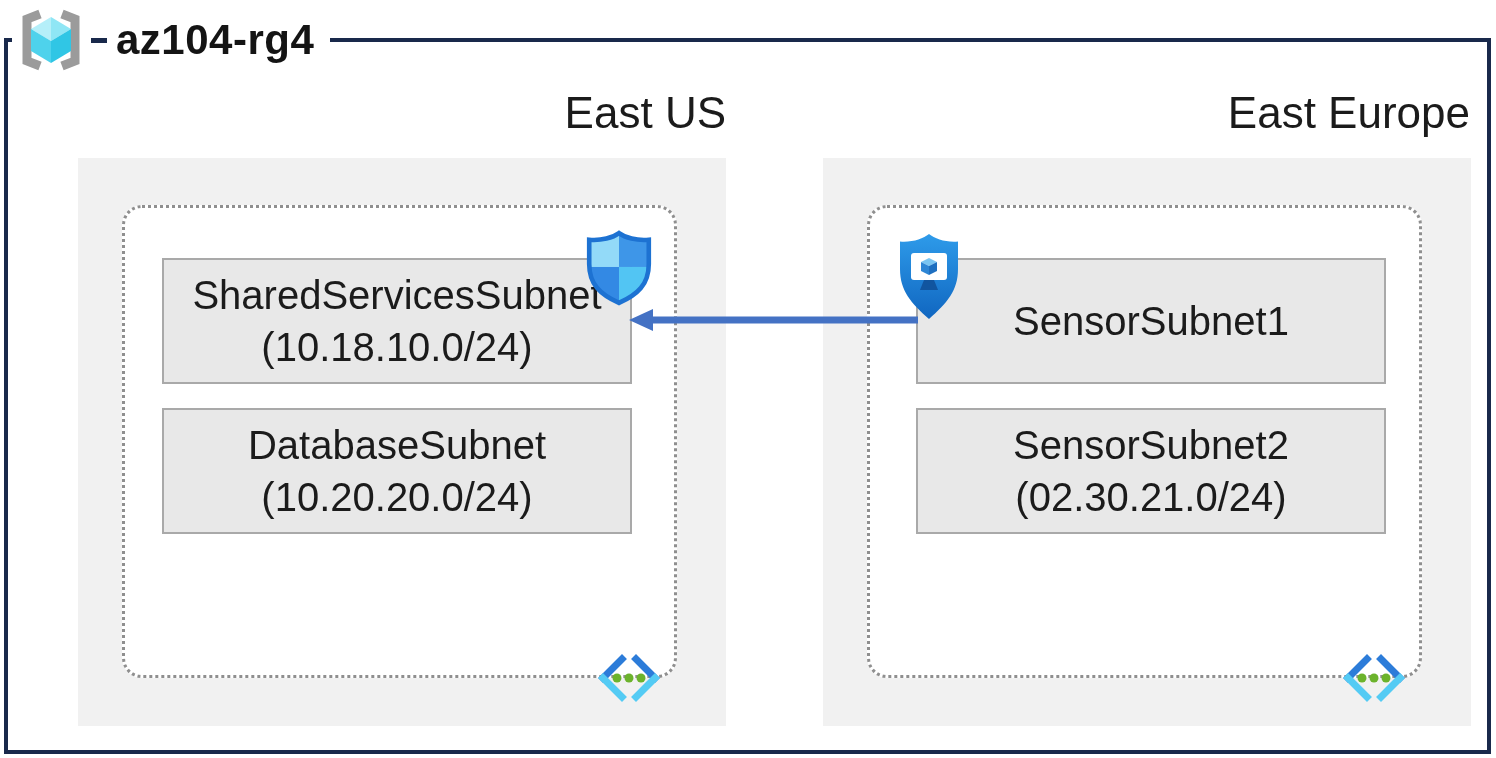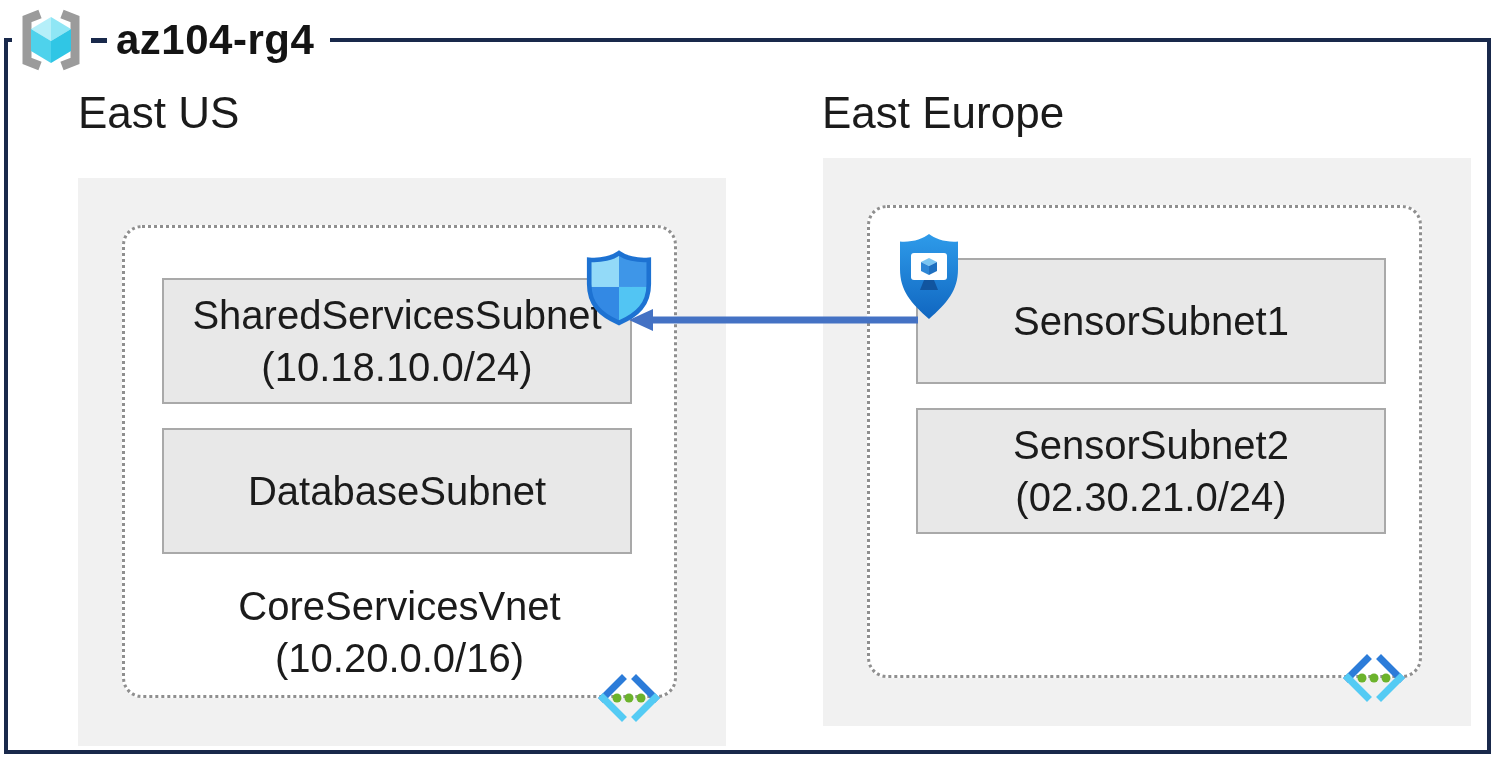--- a/index.html
+++ b/index.html
@@ -11,27 +11,27 @@
     position:absolute;left:4px;top:38px;width:1487px;height:716px;
     border:4px solid #19294B;box-sizing:border-box;
   }
   .rg-title{
     position:absolute;left:12px;top:8px;height:64px;display:flex;align-items:center;
     background:#ffffff;padding-right:16px;z-index:3;
   }
   .rg-title .dash{width:16px;height:5px;background:#19294B;margin:0 1px;}
   .rg-name{font-size:42px;font-weight:700;padding-left:8px;letter-spacing:0.5px;color:#141414;}
   .region-header{
-    position:absolute;top:88px;width:648px;text-align:left;font-size:44px;line-height:50px;
+    position:absolute;top:88px;width:648px;text-align:right;font-size:44px;line-height:50px;
   }
   .hdr-east{left:78px;} .hdr-west{left:822px;}
   .region{
     position:absolute;top:158px;width:648px;height:568px;background:#F1F1F1;
   }
-  .region-east{left:78px;margin-top:20px;} .region-west{left:823px;}
+  .region-east{left:78px;} .region-west{left:823px;}
   .vnet{
     position:absolute;left:44px;top:47px;width:555px;height:473px;
     background:#ffffff;border:3px dotted #8F8F8F;border-radius:20px;box-sizing:border-box;
   }
   .subnet{
     position:absolute;width:470px;height:126px;background:#E8E8E8;
     border:2px solid #A9A9A9;box-sizing:border-box;
     display:flex;flex-direction:column;justify-content:center;
     text-align:center;font-size:40px;line-height:52px;
   }
@@ -74,26 +74,23 @@
   <div class="region region-east">
     <div class="vnet">
 
       <div class="subnet subnet-1">
         <div>SharedServicesSubnet</div>
         <div>(10.18.10.0/24)</div>
       </div>
 
       <div class="subnet subnet-2">
         <div>DatabaseSubnet</div>
+        <div>(10.20.20.0/24)</div>
       </div>
 
-      <div class="vnet-label">
-        <div>CoreServicesVnet</div>
-        <div>(10.20.0.0/16)</div>
-      </div>
 
       <svg class="badge badge-nsg" viewBox="0 0 66 74">
         <defs>
           <clipPath id="nsgclip">
             <path d="M33 3 C27 7.5 16 10.5 4 9.5 L4 33 C4 53 15 63 33 71 C51 63 62 53 62 33 L62 9.5 C50 10.5 39 7.5 33 3 Z"></path>
           </clipPath>
         </defs>
         <g clip-path="url(#nsgclip)">
           <rect x="0" y="0" width="33" height="36" fill="#93DAF8"></rect>
           <rect x="33" y="0" width="33" height="36" fill="#3E96E8"></rect>

